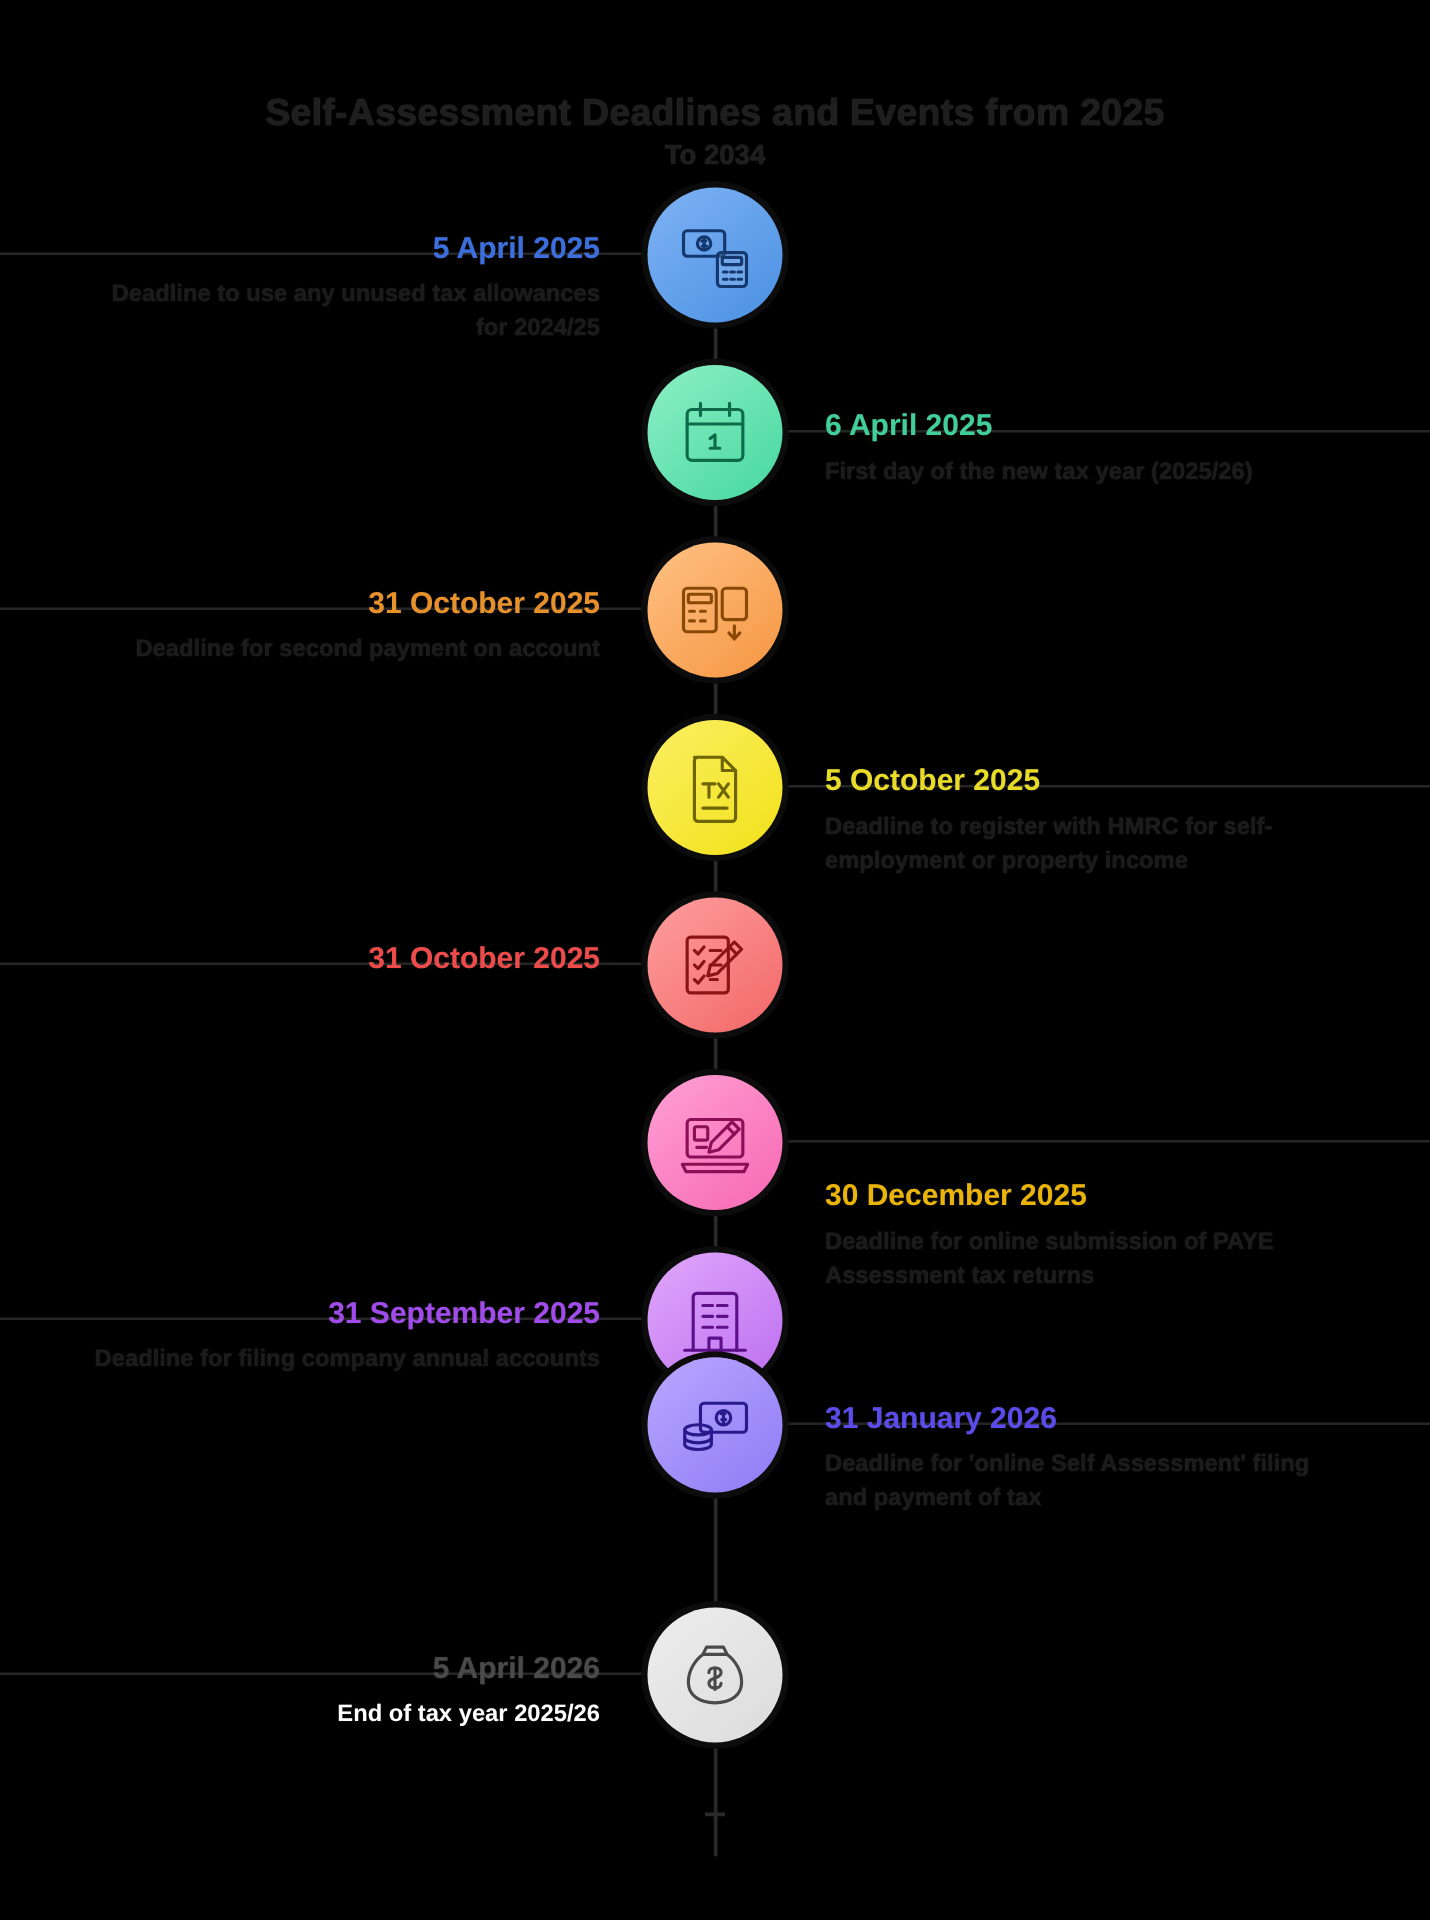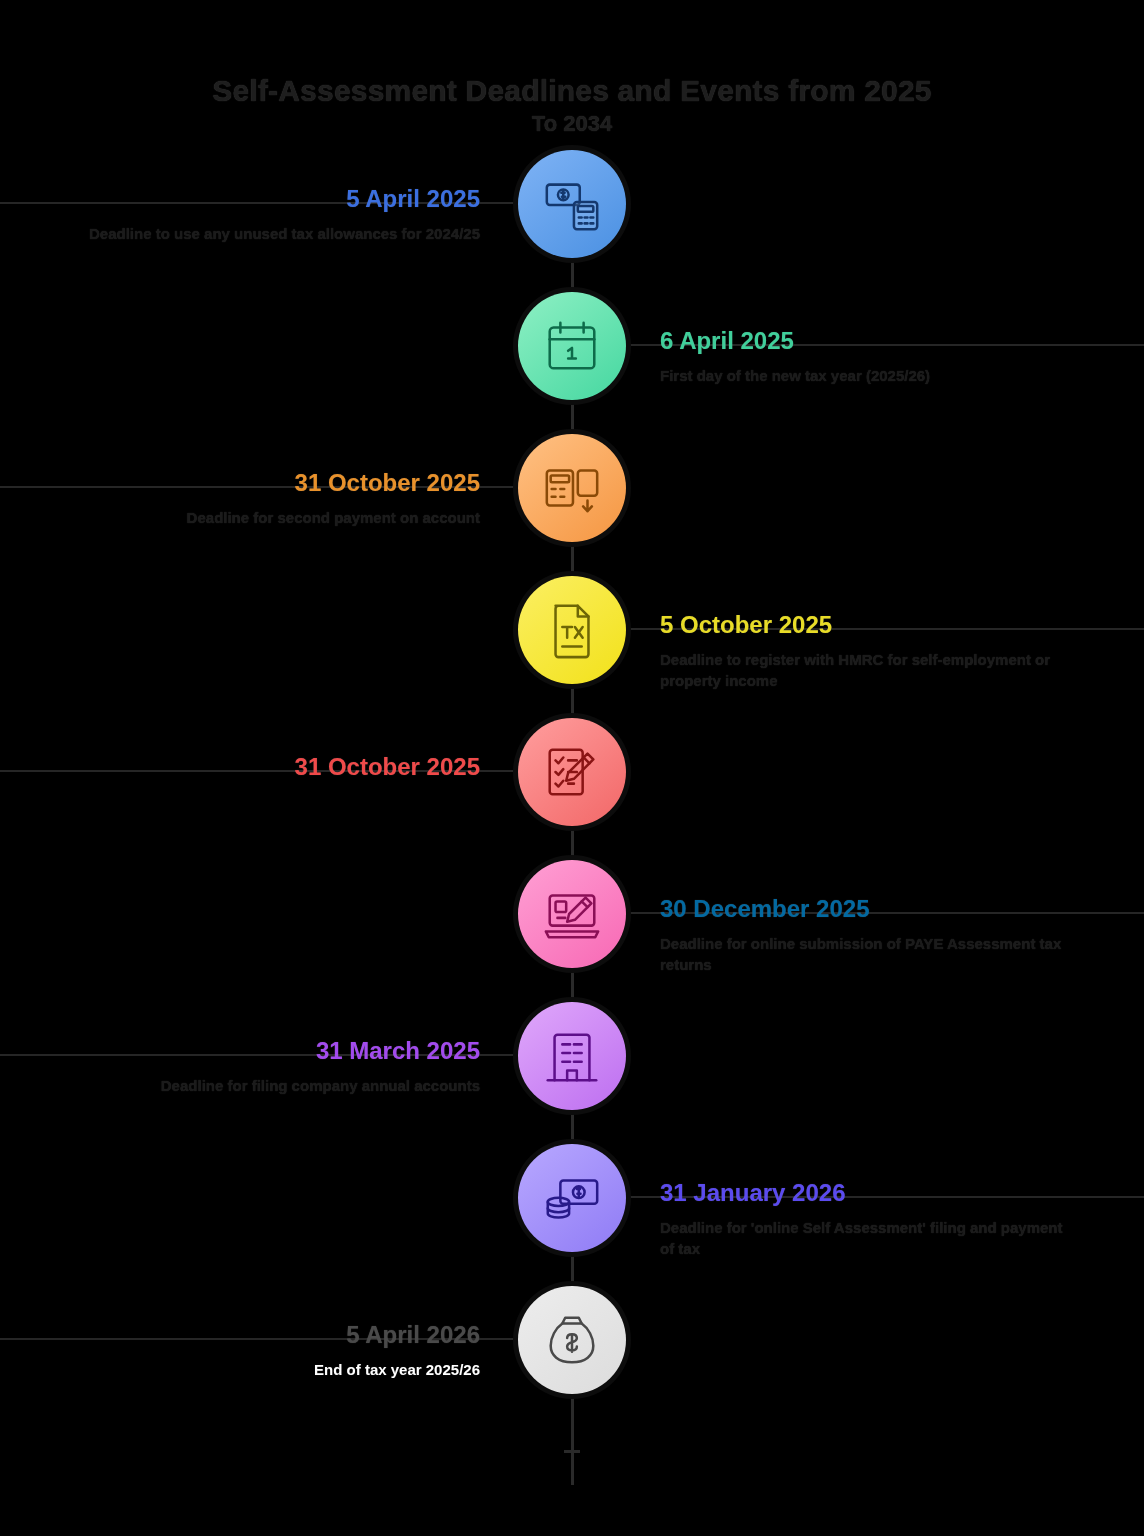--- a/index.html
+++ b/index.html
@@ -89,21 +89,21 @@
   .txt.right{ left:660px; text-align:left; }
 
   .date{
     font-size:24px;
     font-weight:bold;
     line-height:1.25;
     margin-bottom:9px;
     text-shadow:0 0 1px rgba(120,120,120,.45);
   }
   .desc{
-    font-size:15px;
+    font-size:19px;
     font-weight:bold;
     line-height:1.42;
     color:#1b1b1b;
     text-shadow:0 0 1px rgba(105,105,105,.45);
   }
 
   
   .row.faded .date{ color:#4a4a4a !important; }
   .row.faded .desc{ color:#ffffff; }
 
@@ -211,40 +211,40 @@
         <svg viewBox="0 0 64 64" fill="none" stroke="#8a0f56" stroke-width="2.6" stroke-linecap="round" stroke-linejoin="round">
       <rect x="9" y="13" width="46" height="31" rx="3"></rect>
       <path d="M5 50h54l-3 6H8z"></path>
       <rect x="15" y="19" width="11" height="11" rx="1.6"></rect>
       <path d="M17 36h8"></path>
       <path d="M46 15l6 6-17 17-8 2 2-8z"></path>
       <path d="M42 19l6 6"></path>
         </svg>
       </div>
       <div class="txt right">
-        <div class="date" style="color: #0369a1;">30 December 2025</div>
+        <div class="date" style="color: #eab308; margin-top: 48px;">30 December 2025</div>
         <div class="desc">Deadline for online submission of PAYE Assessment tax returns</div>
       </div>
     </div>
     <div class="row" style="top: 852px;">
       <div class="stub left"></div>
       <div class="node" style="background: linear-gradient(140deg, rgb(224, 168, 251), rgb(189, 110, 240));">
         <svg viewBox="0 0 64 64" fill="none" stroke="#5d0f8a" stroke-width="2.6" stroke-linecap="round" stroke-linejoin="round">
       <path d="M14 57V13a3 3 0 0 1 3-3h30a3 3 0 0 1 3 3v44"></path>
       <path d="M7 57h50"></path>
       <path d="M22 20h8M34 20h8M22 29h8M34 29h8M22 38h8M34 38h8"></path>
       <path d="M27 57V47h10v10"></path>
         </svg>
       </div>
       <div class="txt left">
-        <div class="date" style="color: rgb(162, 75, 237);">31 March 2025</div>
+        <div class="date" style="color: rgb(162, 75, 237);">31 September 2025</div>
         <div class="desc">Deadline for filing company annual accounts</div>
       </div>
     </div>
-    <div class="row" style="top: 994px;">
+    <div class="row" style="top: 936px;">
       <div class="stub right"></div>
       <div class="node" style="background: linear-gradient(140deg, rgb(184, 168, 255), rgb(143, 123, 245));">
         <svg viewBox="0 0 64 64" fill="none" stroke="#281a8a" stroke-width="2.6" stroke-linecap="round" stroke-linejoin="round">
       <rect x="20" y="14" width="38" height="24" rx="3"></rect>
       <circle cx="39" cy="26" r="6"></circle>
       <path d="M39 21v10M37 22.6h3.2M37.6 27.5h3.2"></path>
       <ellipse cx="18" cy="36" rx="11" ry="4.2"></ellipse>
       <path d="M7 36v12c0 2.3 4.9 4.2 11 4.2s11-1.9 11-4.2V36"></path>
       <path d="M7 42.5c0 2.3 4.9 4.2 11 4.2s11-1.9 11-4.2"></path>
         </svg>

